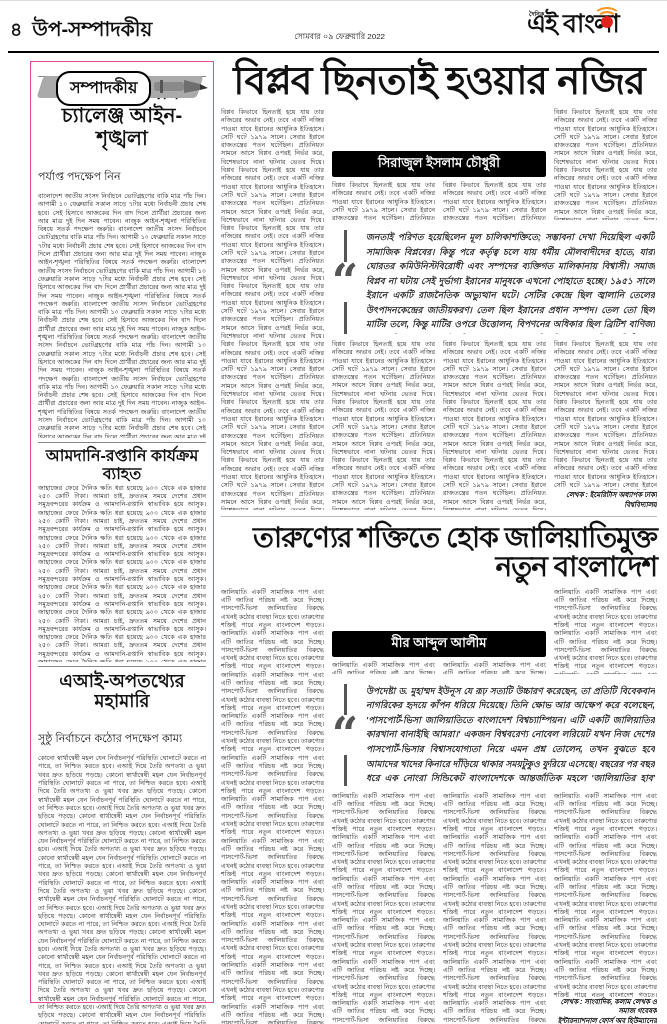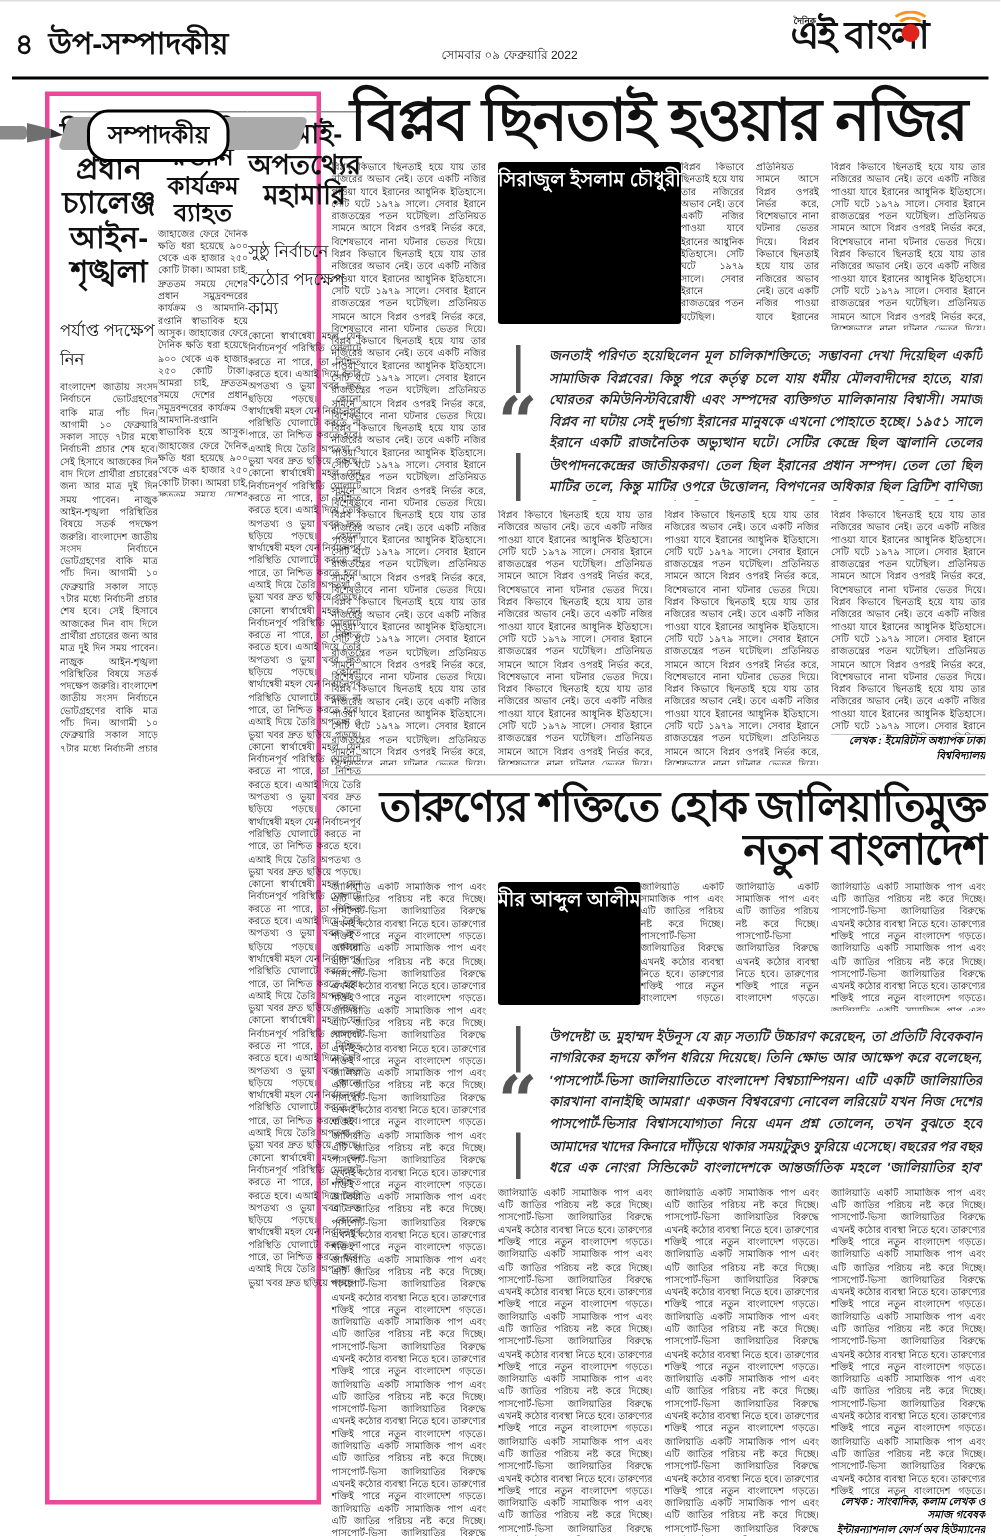--- a/index.html
+++ b/index.html
@@ -22,22 +22,22 @@
     border-radius:50%; z-index:2; }
   .logo .arc { position:absolute; border:2px solid transparent; border-radius:50%; }
   .logo .a1 { left:70px; top:4px; width:20px; height:16px; border-top-color:inherit; }
   .logo .a2 { left:66px; top:0px; width:28px; height:20px; border-top-color:inherit; }
   .hrule { height:2px; background:#000; margin:0 8px; }
 
   
   .content { display:flex; padding:8px 10px 10px 30px; height:960px; }
 
   
-  aside.editorial { width:184px; min-width:184px; border:3px solid #ec4899;
-    padding:6px 7px; display:flex; }
+  aside.editorial { width:184px; min-width:184px; border:1px solid #ec4899;
+    padding:6px 7px; display:flex; flex-direction:column; }
   .masthead { position:relative; height:44px; margin-bottom:4px; }
   .mast-stroke { position:absolute; left:2px; top:8px; width:160px; height:22px;
     background:#aaa; transform:skewX(-18deg); border-radius:4px; }
   .mast-box { position:absolute; left:18px; top:3px; background:#fff; border:2px solid #000;
     border-radius:14px; padding:2px 12px; font-size:16px; font-weight:bold; z-index:1; }
   .pen { position:absolute; right:-2px; top:6px; z-index:1; }
   .ed-item { border-top:1px solid #888; padding-top:4px; margin-top:4px; }
   .ed-item:first-of-type { border-top:none; margin-top:0; }
   .ed-h1 { font-size:20px; font-weight:bold; text-align:center; line-height:1.15; }
   .ed-h2 { font-size:16px; font-weight:bold; text-align:center; line-height:1.15; }
@@ -53,21 +53,21 @@
   main { flex:1; margin-left:7px; display:flex; flex-direction:column; }
   .a-head1 { font-size:39px; font-weight:700; text-align:center; letter-spacing:-1px;
     line-height:1.05; margin-bottom:6px; }
   .a-head2 { font-size:28px; font-weight:900; text-align:right; letter-spacing:-1px;
     line-height:1.05; margin:6px 0 6px; border-top:1px solid #bbb; padding-top:6px; }
   .agrid { display:grid; grid-template-columns:repeat(4,1fr); column-gap:8px; row-gap:6px; }
   .g1 { grid-template-rows:112px 108px 170px; }
   .g2 { grid-template-rows:86px 106px 244px; }
   .cell { overflow:hidden; }
   .col1 { grid-area:1/1/4/2; }
-  .mid  { grid-area:1/2/2/4; display:flex; flex-direction:row; overflow:hidden; }
+  .mid  { grid-area:1/2/2/4; display:flex; flex-direction:column; overflow:hidden;margin-top:43px; }
   .c4r1 { grid-area:1/4/2/5; }
   .quote{ grid-area:2/2/3/5; }
   .c2r3 { grid-area:3/2/4/3; }
   .c3r3 { grid-area:3/3/4/4; }
   .c4r3 { grid-area:3/4/4/5; display:flex; flex-direction:column; }
   .byline { background:#000; color:#fff; font-size:13px; font-weight:bold;
     text-align:center; padding:2px 0 3px; border-radius:2px; margin-bottom:4px; }
   .twocol { column-count:2; column-gap:8px; flex:1; overflow:hidden; }
 
   .quote { display:flex; gap:8px; padding:4px 2px 0 0; }

